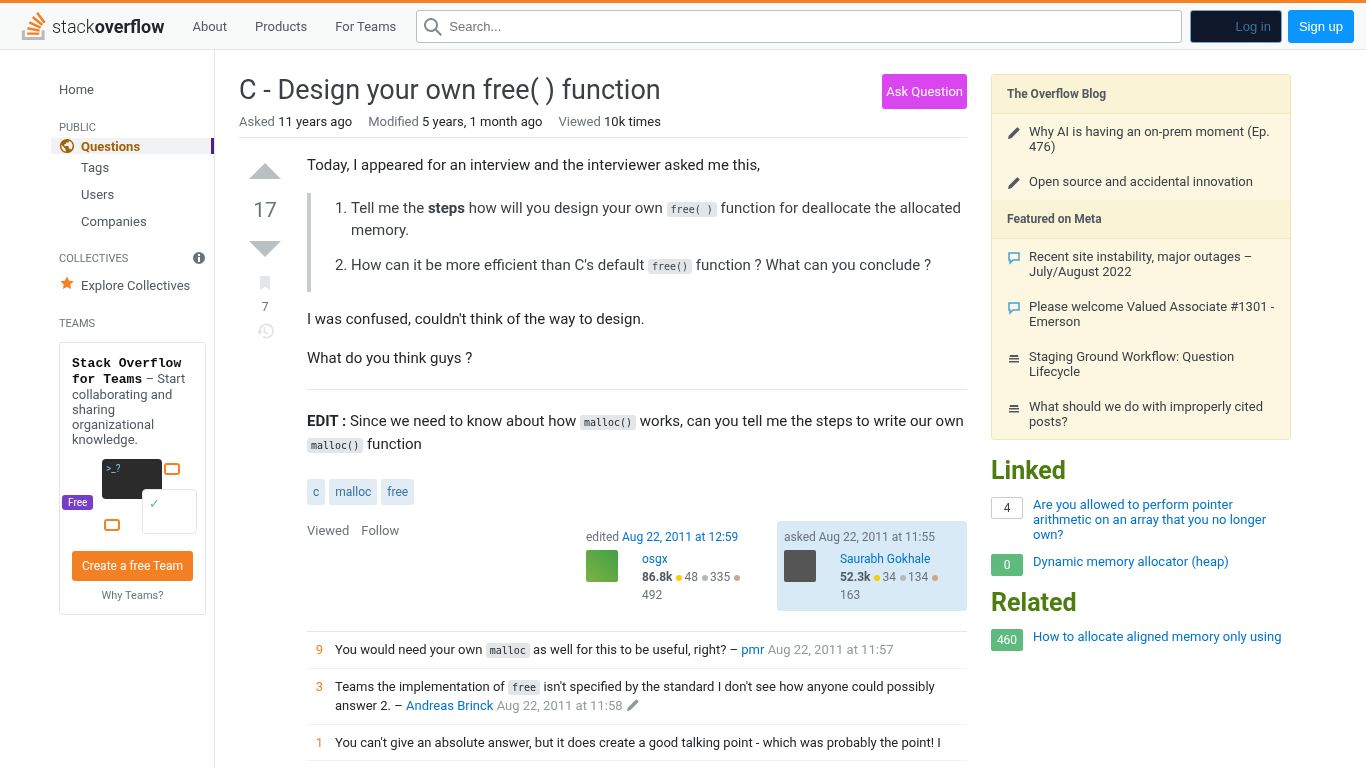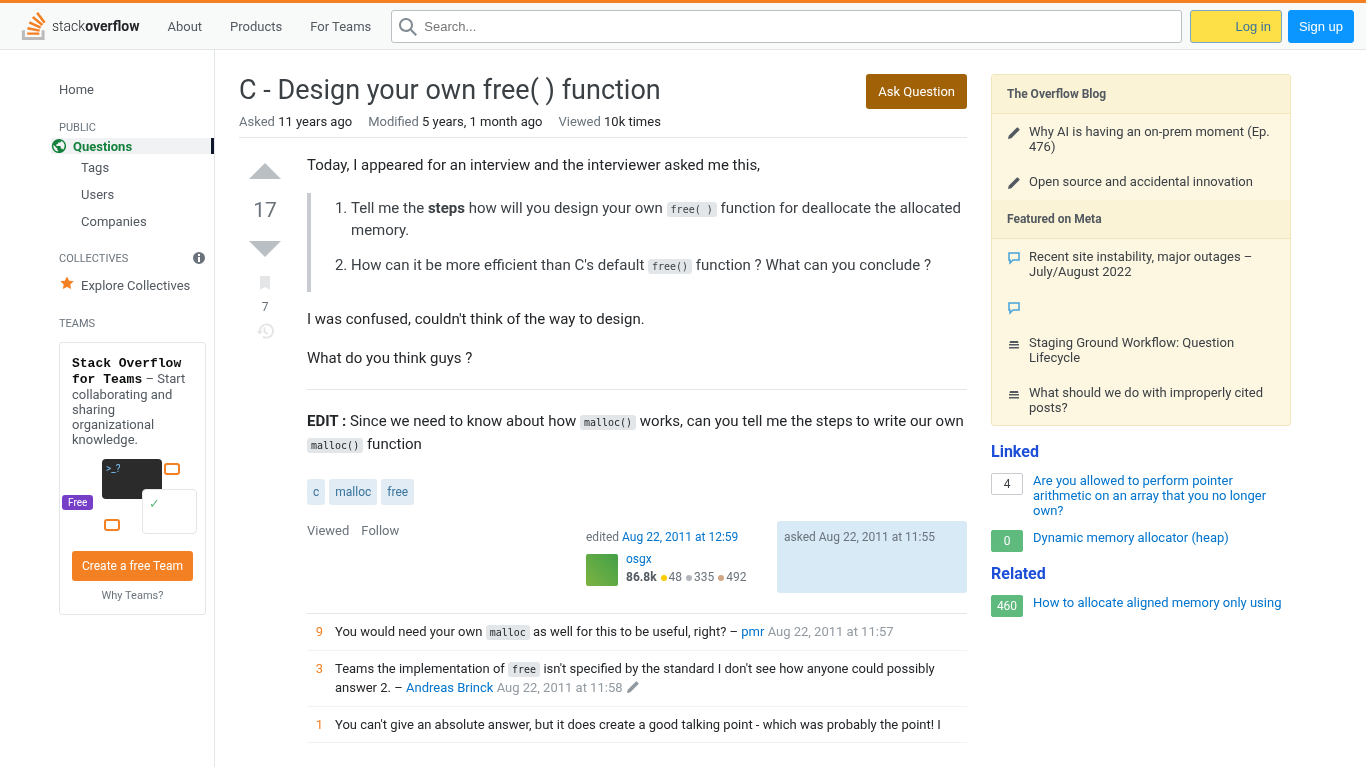--- a/index.html
+++ b/index.html
@@ -1,52 +1,52 @@
 <!DOCTYPE html>
 <html><head>
 <meta charset="utf-8">
 <style>
 * { margin: 0; padding: 0; box-sizing: border-box; }
 body { font-family: -apple-system, BlinkMacSystemFont, "Segoe UI", Roboto, sans-serif; font-size: 13px; color: #232629; background: #fff; }
 .top-bar { height: 3px; background: #f48024; }
 .header { height: 47px; border-bottom: 1px solid #e3e6e8; display: flex; align-items: center; padding: 0 12px; background: #f8f9f9; }
-.logo { display: flex; align-items: center; gap: 4px; padding: 0 8px; font-size: 14px; }
+.logo { display: flex; align-items: center; gap: 4px; padding: 0 8px; font-size: 18px; }
 .logo-icon { width: 28px; height: 28px; }
 .logo-text { font-weight: 300; }
 .logo-text b { font-weight: 700; }
 .nav-items { display: flex; gap: 4px; margin-left: 8px; }
 .nav-item { padding: 6px 12px; color: #525960; font-size: 13px; cursor: pointer; border-radius: 20px; }
 .search-wrap { flex: 1; margin: 0 8px; position: relative; }
 .search-input { width: 100%; height: 33px; border: 1px solid #babfc4; border-radius: 3px; padding: 0 10px 0 32px; font-size: 13px; }
 .search-icon { position: absolute; left: 8px; top: 8px; width: 18px; height: 18px; color: #838c95; }
 .auth-buttons { display: flex; gap: 6px; }
 .btn { padding: 8px 10px; border-radius: 3px; font-size: 13px; border: 1px solid; cursor: pointer; }
-.btn-login { background: #fde047; color: #39739d; border-color: #7aa7c7; padding-left: 44px; }
+.btn-login { background: #0f172a; color: #39739d; border-color: #7aa7c7; padding-left: 44px; }
 .btn-signup { background: #0a95ff; color: #fff; border-color: #0a95ff; }
 .container { display: flex; max-width: 1264px; margin: 0 auto; }
 .left-sidebar { width: 164px; border-right: 1px solid #e3e6e8; padding-top: 24px; font-size: 13px; }
 .ls-item { display: block; padding: 8px 8px 8px 8px; color: #525960; cursor: pointer; }
 .ls-header { font-size: 11px; color: #6a737c; padding: 16px 8px 4px; text-transform: uppercase; }
-.ls-item-active { background: #f1f2f3; font-weight: 700; color: #15803d; border-right: 3px solid #0f172a; padding-left: 0; display: flex; align-items: center; gap: 6px; }
+.ls-item-active { background: #f1f2f3; font-weight: 700; color: #a16207; border-right: 3px solid #4c1d95; padding-left: 8px; display: flex; align-items: center; gap: 6px; }
 .ls-sub { padding-left: 30px; padding-top: 6px; padding-bottom: 6px; color: #525960; cursor: pointer; }
 .globe-icon { width: 16px; height: 16px; }
 .collectives-row { display: flex; align-items: center; justify-content: space-between; padding: 16px 8px 4px; }
 .info-icon { width: 14px; height: 14px; color: #6a737c; }
 .explore-coll { display: flex; align-items: center; gap: 6px; padding: 8px; color: #525960; cursor: pointer; }
 .star-icon { width: 16px; height: 16px; color: #f48024; }
 .teams-box { margin: 8px; border: 1px solid #e3e6e8; border-radius: 3px; padding: 12px; font-size: 13px; color: #525960; }
 .teams-box strong { color: #0c0d0e; font-family: Liberation Mono, monospace; }
 .teams-promo { margin: 12px 0; height: 80px; position: relative; }
 .teams-btn { display: block; width: 100%; background: #f48024; color: #fff; text-align: center; padding: 8px; border-radius: 3px; font-size: 12px; cursor: pointer; }
 .teams-why { display: block; text-align: center; font-size: 11px; color: #6a737c; margin-top: 8px; cursor: pointer; }
 .content { flex: 1; padding: 24px; display: flex; gap: 24px; }
 .main { flex: 1; min-width: 0; }
 .q-header { display: flex; justify-content: space-between; align-items: flex-start; }
 .q-title { font-size: 27px; font-weight: 400; color: #3b4045; margin-bottom: 8px; }
-.ask-btn { background: #a16207; color: #fff; padding: 10px 12px; border-radius: 3px; font-size: 13px; cursor: pointer; white-space: nowrap; }
+.ask-btn { background: #d946ef; color: #fff; padding: 10px 4px; border-radius: 3px; font-size: 13px; cursor: pointer; white-space: nowrap; }
 .q-meta { display: flex; gap: 16px; color: #6a737c; font-size: 13px; padding-bottom: 8px; border-bottom: 1px solid #e3e6e8; margin-bottom: 16px; }
 .q-meta span.val { color: #232629; }
 .post-layout { display: flex; gap: 16px; }
 .vote-cell { width: 52px; display: flex; flex-direction: column; align-items: center; gap: 8px; color: #babfc4; }
 .vote-arrow { width: 36px; height: 36px; cursor: pointer; }
 .vote-count { font-size: 21px; color: #6a737c; }
 .bookmark-icon, .history-icon { width: 18px; height: 18px; cursor: pointer; }
 .bookmark-count { font-size: 12px; color: #6a737c; }
 .post-body { flex: 1; font-size: 15px; line-height: 1.5; color: #232629; }
 .post-body p { margin-bottom: 16px; }
@@ -57,21 +57,21 @@
 .tags { display: flex; gap: 4px; margin: 24px 0 16px; }
 .tag { background: #e1ecf4; color: #39739d; padding: 4px 6px; border-radius: 3px; font-size: 12px; cursor: pointer; }
 .post-menu { display: flex; justify-content: space-between; align-items: flex-start; margin-top: 16px; font-size: 13px; }
 .menu-left { display: flex; gap: 12px; color: #6a737c; }
 .menu-left span { cursor: pointer; }
 .signatures { display: flex; gap: 8px; }
 .signature { padding: 7px; border-radius: 3px; width: 190px; font-size: 12px; }
 .signature.owner { background: #d9eaf7; }
 .sig-time { color: #6a737c; margin-bottom: 4px; }
 .sig-time a { color: #0074cc; }
-.sig-user { display: flex; gap: 8px; align-items: flex-end; }
+.sig-user { display: flex; gap: 24px; }
 .sig-avatar { width: 32px; height: 32px; background: #555; border-radius: 2px; }
 .sig-avatar.green { background: linear-gradient(45deg, #7cb342, #43a047); }
 .sig-info .user-link { color: #0074cc; display: block; }
 .sig-rep { color: #6a737c; font-size: 12px; }
 .sig-rep b { color: #525960; }
 .badge-dot { display: inline-block; width: 6px; height: 6px; border-radius: 50%; margin: 0 2px 0 4px; }
 .gold { background: #ffcc01; }
 .silver { background: #b4b8bc; }
 .bronze { background: #d1a684; }
 .comments { border-top: 1px solid #e3e6e8; margin-top: 20px; font-size: 13px; }
@@ -79,21 +79,21 @@
 .comment-score { width: 16px; text-align: right; color: #f48024; font-size: 13px; flex-shrink: 0; }
 .comment-body { flex: 1; color: #232629; }
 .comment-body .user { color: #0074cc; }
 .comment-body .time { color: #9199a1; }
 .right-sidebar { width: 300px; flex-shrink: 0; }
 .yellow-box { background: #fdf7e2; border: 1px solid #f1e5bc; border-radius: 3px; margin-bottom: 16px; font-size: 13px; }
 .yb-header { background: #fbf3d5; border-bottom: 1px solid #f1e5bc; padding: 12px 15px; font-weight: 700; color: #525960; font-size: 12px; }
 .yb-item { display: flex; gap: 8px; padding: 10px 15px; align-items: flex-start; }
 .yb-icon { width: 14px; height: 14px; flex-shrink: 0; margin-top: 2px; color: #525960; }
 .yb-item span { color: #3b4045; font-size: 13px; }
-.rs-title { font-size: 16px; color: #1d4ed8; margin: 4px 0 12px; }
+.rs-title { font-size: 25px; color: #4d7c0f; margin: 4px 0 12px; }
 .rs-link-row { display: flex; gap: 10px; margin-bottom: 12px; align-items: flex-start; font-size: 13px; }
 .rs-badge { min-width: 32px; height: 22px; border-radius: 2px; display: flex; align-items: center; justify-content: center; font-size: 12px; color: #3b4045; background: #fff; border: 1px solid #c8ccd0; }
 .rs-badge.green { background: #5eba7d; color: #fff; border-color: #5eba7d; }
 .rs-link { color: #0074cc; }
 .pencil-icon { width: 14px; height: 14px; color: #9199a1; display: inline-block; vertical-align: -2px; }
 .free-badge { position: absolute; left: -10px; top: 36px; background: #773fc7; color: #fff; font-size: 10px; padding: 2px 6px; border-radius: 3px; }
 .promo-card { position: absolute; left: 30px; top: 0; width: 60px; height: 40px; background: #2b2b2b; border-radius: 4px; color: #7cc8ff; font-size: 10px; padding: 4px; }
 .promo-card2 { position: absolute; left: 70px; top: 30px; width: 55px; height: 45px; background: #fff; border: 1px solid #e3e6e8; border-radius: 4px; }
 .promo-bubble { position: absolute; width: 16px; height: 12px; border: 2px solid #f48024; border-radius: 3px; }
 </style>
@@ -225,20 +225,27 @@
                 <div class="sig-user">
                   <div class="sig-avatar green"></div>
                   <div class="sig-info">
                     <a class="user-link">osgx</a>
                     <div class="sig-rep"><b>86.8k</b><span class="badge-dot gold"></span><span>48</span><span class="badge-dot silver"></span><span>335</span><span class="badge-dot bronze"></span><span>492</span></div>
                   </div>
                 </div>
               </div>
               <div class="signature owner">
                 <div class="sig-time"><span>asked </span><span>Aug 22, 2011 at 11:55</span></div>
+                <div class="sig-user">
+                  <div class="sig-avatar"></div>
+                  <div class="sig-info">
+                    <a class="user-link">Saurabh Gokhale</a>
+                    <div class="sig-rep"><b>52.3k</b><span class="badge-dot gold"></span><span>34</span><span class="badge-dot silver"></span><span>134</span><span class="badge-dot bronze"></span><span>163</span></div>
+                  </div>
+                </div>
               </div>
             </div>
           </div>
           <div class="comments">
             <div class="comment">
               <div class="comment-score">9</div>
               <div class="comment-body"><span>You would need your own </span><code class="code-inline">malloc</code><span> as well for this to be useful, right? – </span><a class="user">pmr</a> <span class="time">Aug 22, 2011 at 11:57</span></div>
             </div>
             <div class="comment">
               <div class="comment-score">3</div>
@@ -274,20 +281,21 @@
         <div class="yb-item">
             <svg class="yb-icon" viewBox="0 0 14 14" style="color:#46a2d9">
               <path fill="none" stroke="currentColor" stroke-width="1.5" d="M2 2h10v7H6l-3 3V9H2V2Z"></path>
             </svg>
             <span>Recent site instability, major outages – July/August 2022</span>
           </div>
         <div class="yb-item">
             <svg class="yb-icon" viewBox="0 0 14 14" style="color:#46a2d9">
               <path fill="none" stroke="currentColor" stroke-width="1.5" d="M2 2h10v7H6l-3 3V9H2V2Z"></path>
             </svg>
+            <span>Please welcome Valued Associate #1301 - Emerson</span>
           </div>
         <div class="yb-item">
             <svg class="yb-icon" viewBox="0 0 14 14">
               <path fill="currentColor" d="M2 7h10v1.5H2V7Zm0 3h10v1.5H2V10Zm1-6h8l.5 2h-9L3 4Z"></path>
             </svg>
             <span>Staging Ground Workflow: Question Lifecycle</span>
           </div>
         <div class="yb-item">
             <svg class="yb-icon" viewBox="0 0 14 14">
               <path fill="currentColor" d="M2 7h10v1.5H2V7Zm0 3h10v1.5H2V10Zm1-6h8l.5 2h-9L3 4Z"></path>

